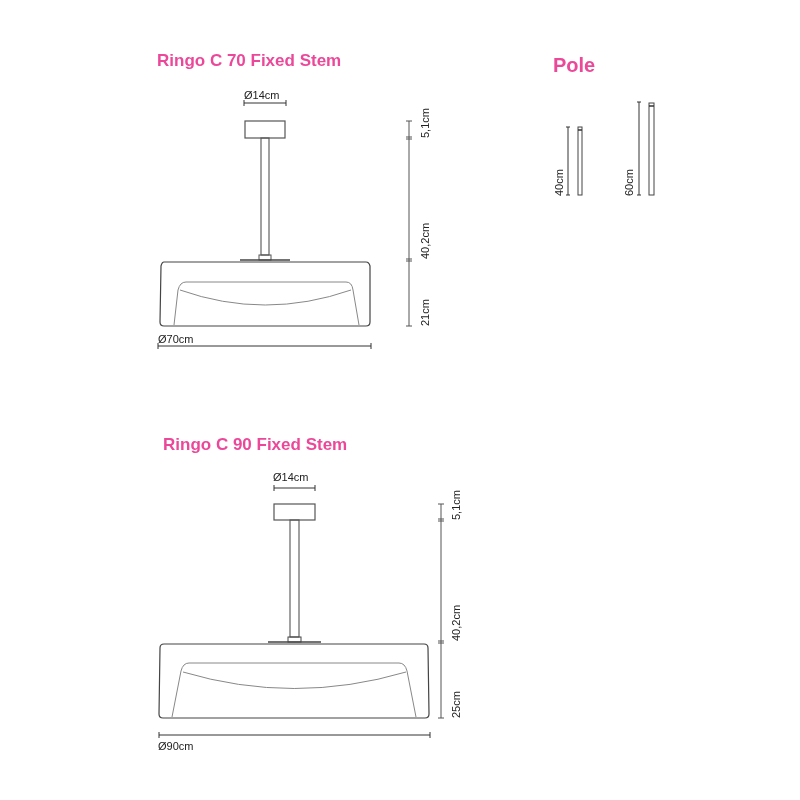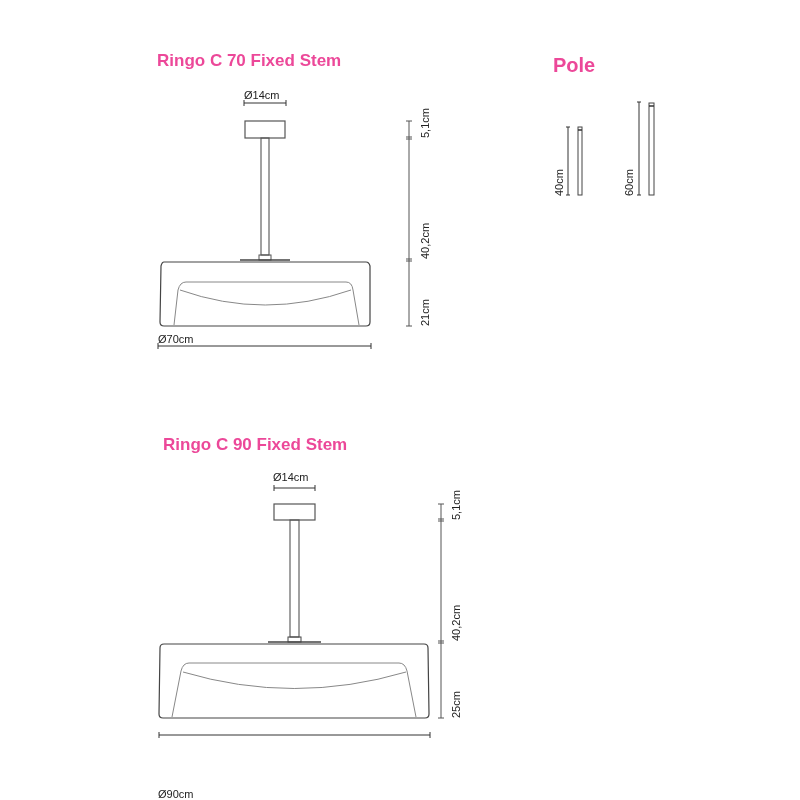--- a/index.html
+++ b/index.html
@@ -67,21 +67,21 @@
     <line x1="639" y1="102" x2="639" y2="195"></line>
     <line x1="637" y1="102" x2="641" y2="102"></line>
     <line x1="637" y1="195" x2="641" y2="195"></line>
     <rect x="649" y="103" width="5" height="92" stroke="#444"></rect>
     <line x1="649" y1="106" x2="654" y2="106" stroke-width="1.5"></line>
   </g>
 </svg>
 
 <div class="title" style="left:163px; top:435px;">Ringo C 90 Fixed Stem</div>
 <div class="label" style="left:273px; top:471px;">Ø14cm</div>
-<div class="label" style="left:158px; top:740px;margin-top:48px;">Ø90cm</div>
+<div class="label" style="left:158px; top:740px;">Ø90cm</div>
 <div class="vlabel" style="left:450px; top:520px;">5,1cm</div>
 <div class="vlabel" style="left:450px; top:641px;">40,2cm</div>
 <div class="vlabel" style="left:450px; top:718px;">25cm</div>
 
 <svg class="draw" width="800" height="800">
   <g stroke="#333" stroke-width="1">
     <line x1="274" y1="488" x2="315" y2="488"></line>
     <line x1="274" y1="485" x2="274" y2="491"></line>
     <line x1="315" y1="485" x2="315" y2="491"></line>
   </g>

